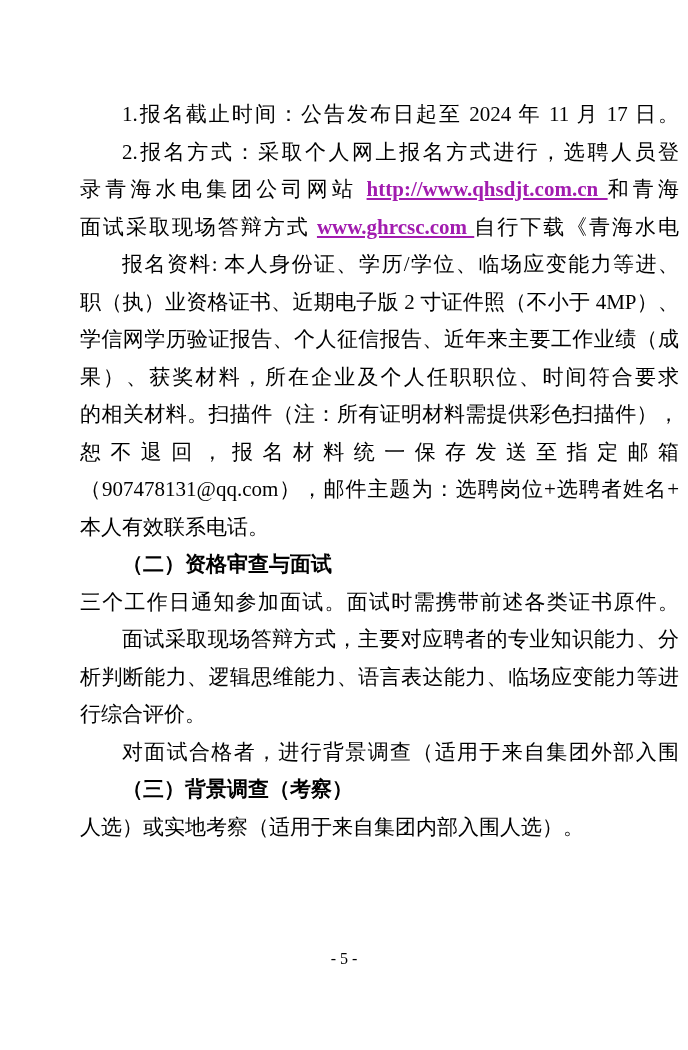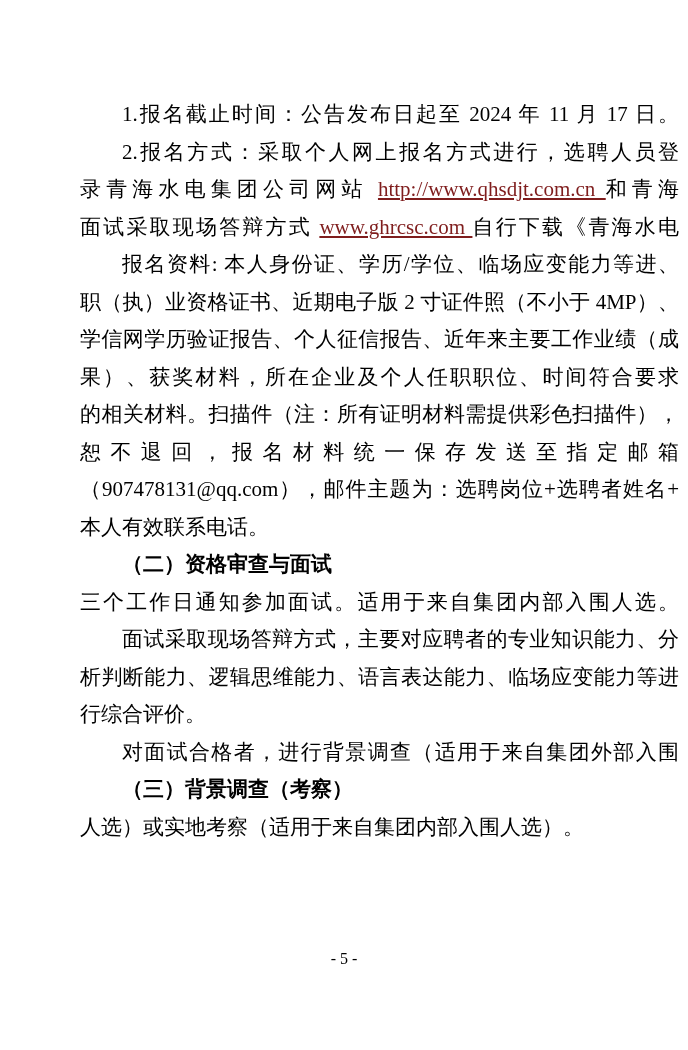--- a/index.html
+++ b/index.html
@@ -26,23 +26,23 @@
     height: 37.5px;
     overflow: hidden;
     text-align: justify;
     text-align-last: left;
     white-space: normal;
   }
   .line.fill { text-align-last: justify; }
   .line.indent { text-indent: 42px; }
   .line.bold { font-weight: bold; }
   .seg-url {
-    font-weight: normal;
+    font-weight: bold;
     text-decoration: underline;
-    color: #7f1d1d;
+    color: #a21caf;
   }
   .footer {
     position: absolute;
     left: 0;
     right: 0;
     top: 948px;
     text-align: center;
     font-size: 16px;
     line-height: 22px;
     color: #000000;
@@ -59,21 +59,21 @@
       <div class="line fill"><span>面试采取现场答辩方式 </span><span class="seg-url">www.ghrcsc.com </span><span>自行下载《青海水电</span></div>
       <div class="line indent fill"><span>报名资料: 本人身份证、学历/学位、临场应变能力等进、</span></div>
       <div class="line fill"><span>职（执）业资格证书、近期电子版 2 寸证件照（不小于 4MP）、</span></div>
       <div class="line fill"><span>学信网学历验证报告、个人征信报告、近年来主要工作业绩（成</span></div>
       <div class="line fill"><span>果）、获奖材料，所在企业及个人任职职位、时间符合要求</span></div>
       <div class="line fill"><span>的相关材料。扫描件（注：所有证明材料需提供彩色扫描件），</span></div>
       <div class="line fill"><span>恕不退回，报名材料统一保存发送至指定邮箱</span></div>
       <div class="line fill"><span>（907478131@qq.com），邮件主题为：选聘岗位+选聘者姓名+</span></div>
       <div class="line"><span>本人有效联系电话。</span></div>
       <div class="line indent bold"><span>（二）资格审查与面试</span></div>
-      <div class="line fill"><span>三个工作日通知参加面试。适用于来自集团内部入围人选。</span></div>
+      <div class="line fill"><span>三个工作日通知参加面试。面试时需携带前述各类证书原件。</span></div>
       <div class="line indent fill"><span>面试采取现场答辩方式，主要对应聘者的专业知识能力、分</span></div>
       <div class="line fill"><span>析判断能力、逻辑思维能力、语言表达能力、临场应变能力等进</span></div>
       <div class="line"><span>行综合评价。</span></div>
       <div class="line indent fill"><span>对面试合格者，进行背景调查（适用于来自集团外部入围</span></div>
       <div class="line indent bold"><span>（三）背景调查（考察）</span></div>
       <div class="line"><span>人选）或实地考察（适用于来自集团内部入围人选）。</span></div>
     </div>
   <div class="footer">
     <span>- 5 -</span>
   </div>

